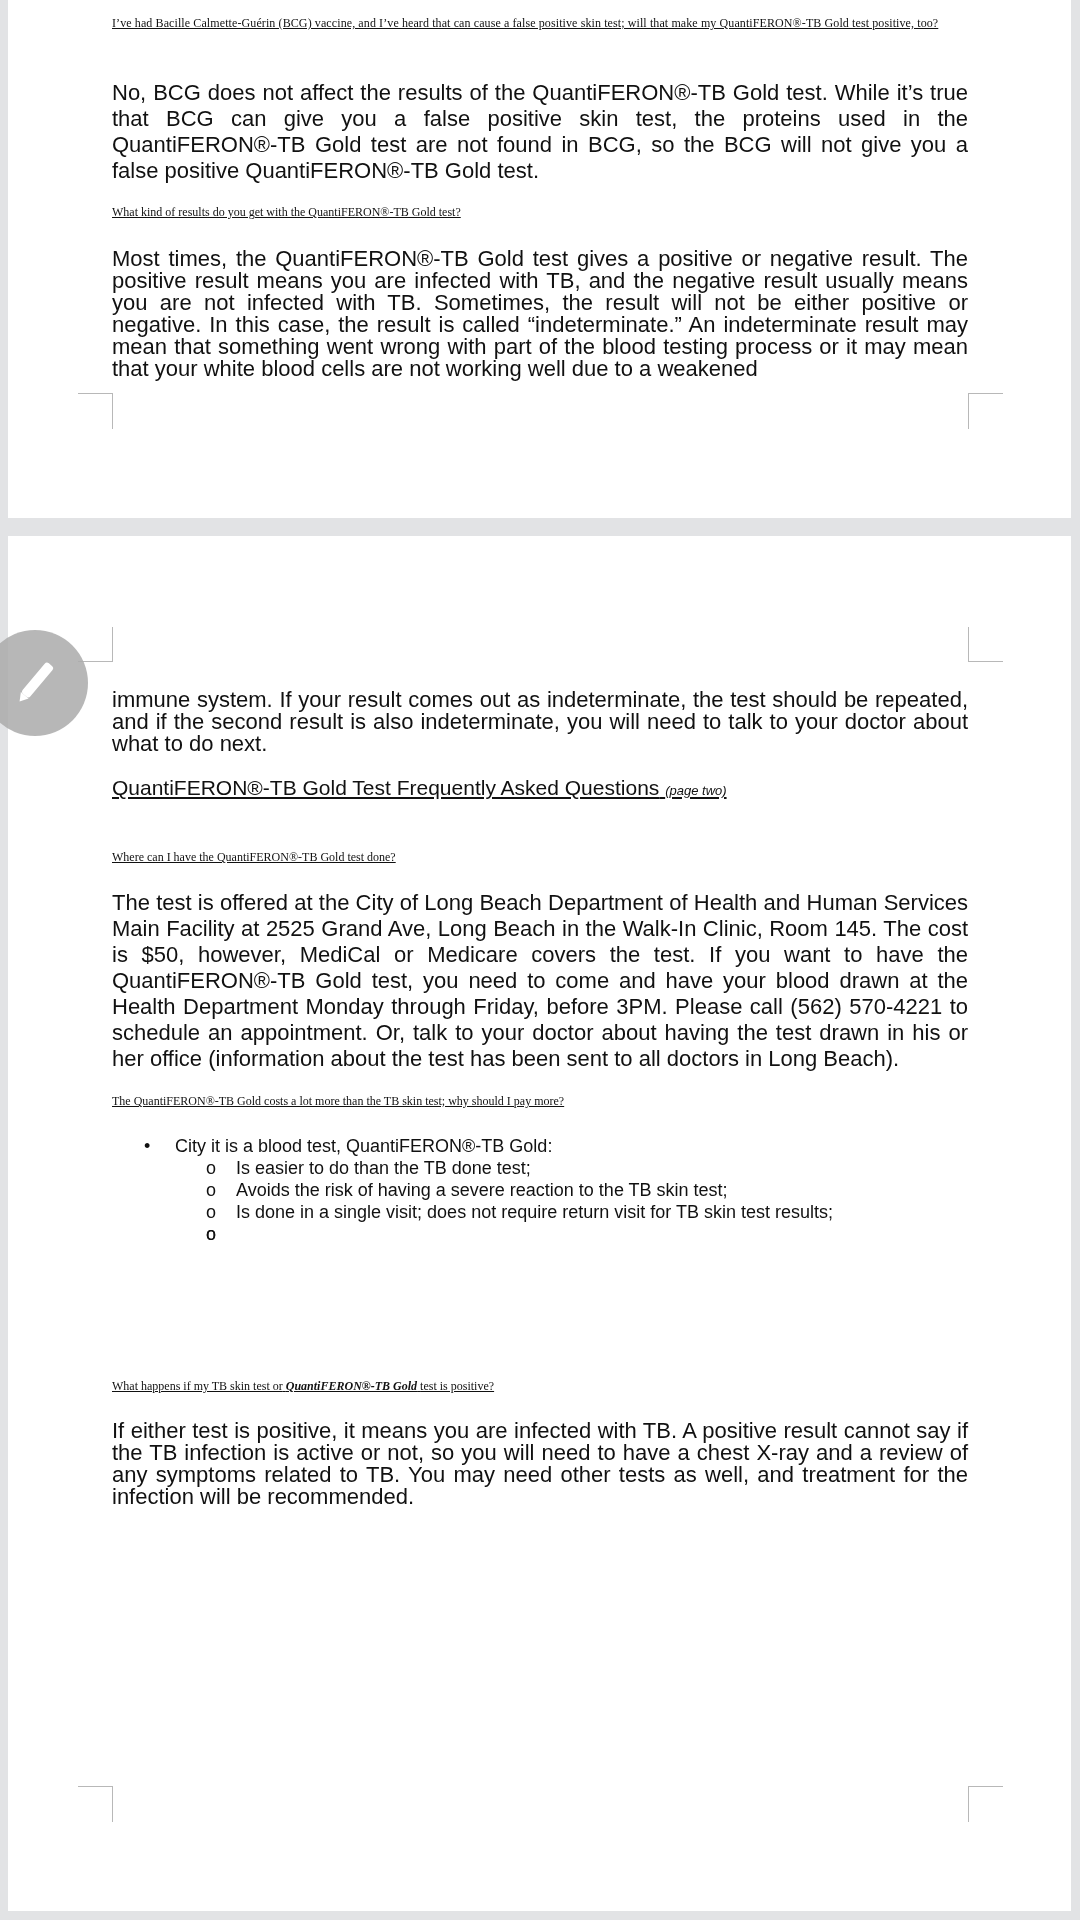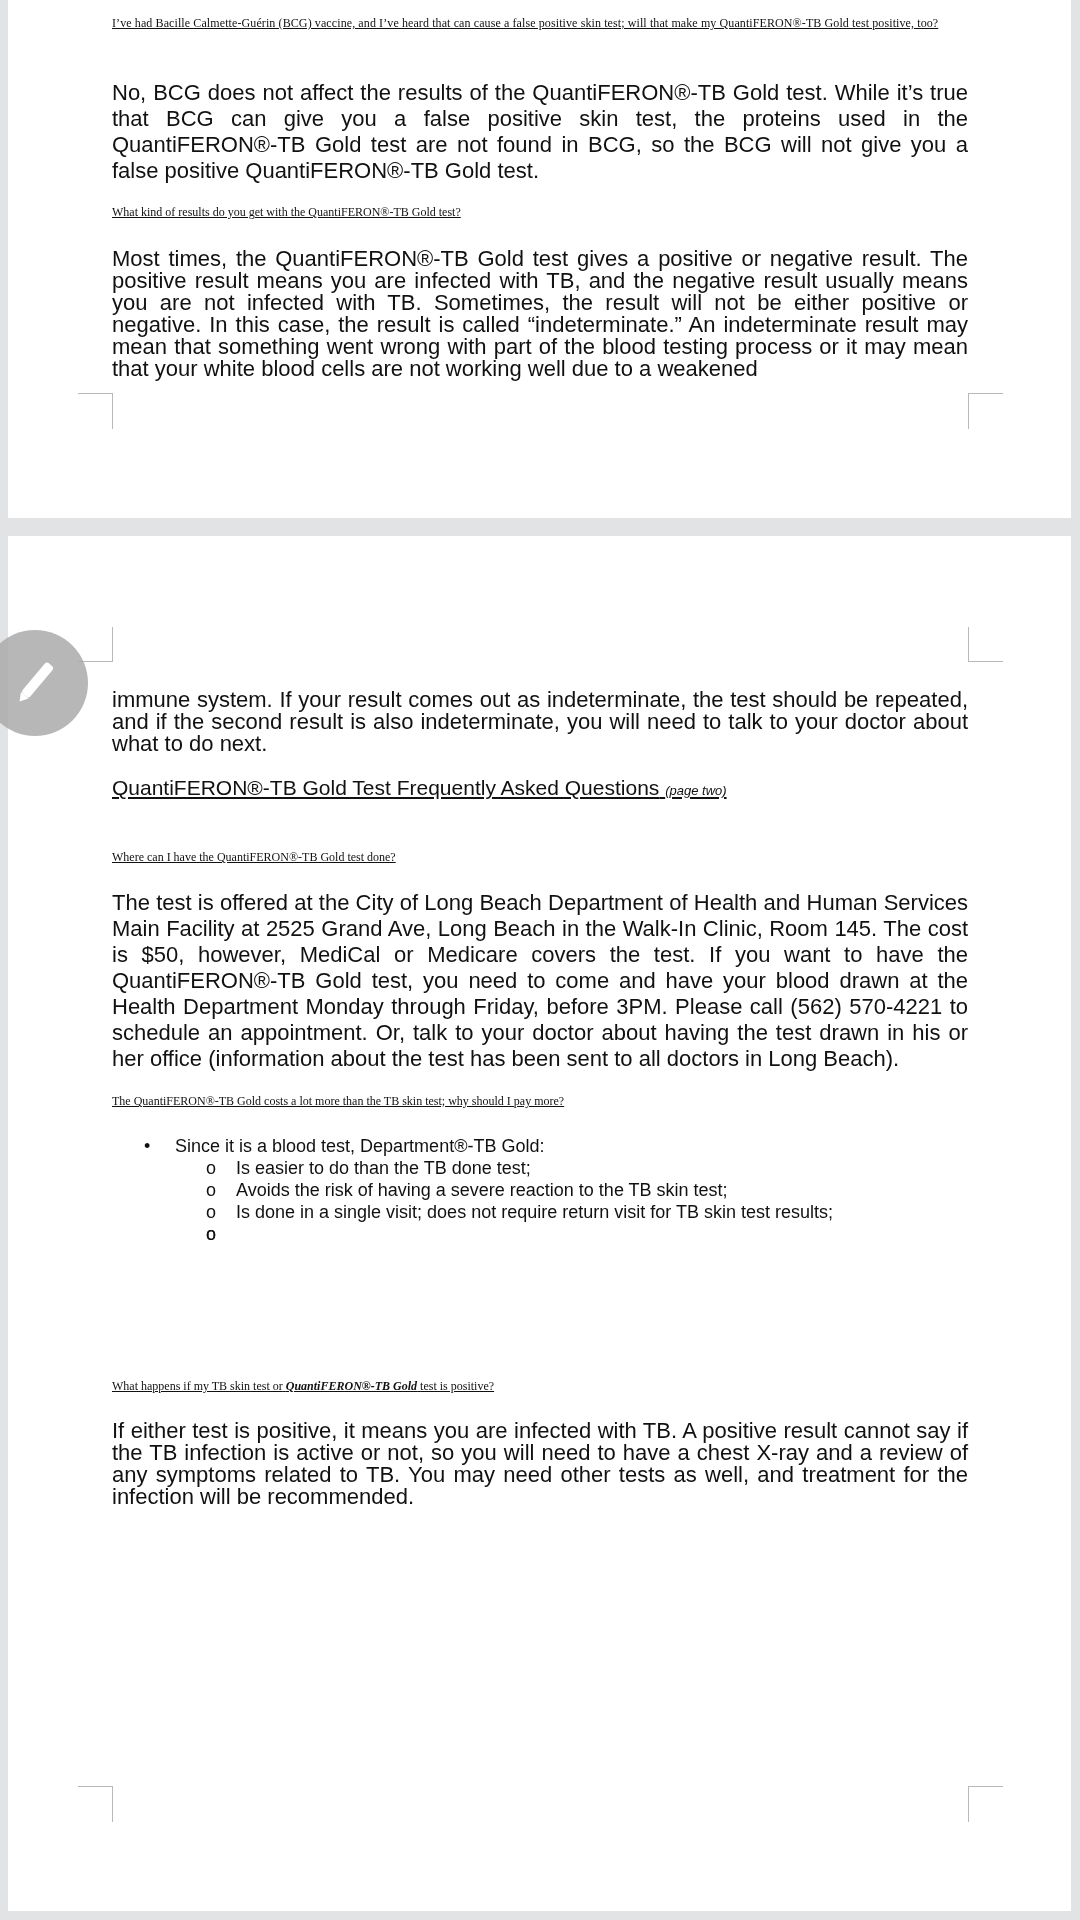--- a/index.html
+++ b/index.html
@@ -94,21 +94,21 @@
 </div>
 
 <div class="block" style="top:1090px;">
   <p class="q">The QuantiFERON®-TB Gold costs a lot more than the TB skin test; why should I pay more?</p>
 </div>
 
 <div class="block" style="top:1135px;">
   <ul class="lvl1">
     <li>
       <span class="dot">•</span>
-      <span>Since it is a blood test, Department®-TB Gold:</span>
+      <span>City it is a blood test, QuantiFERON®-TB Gold:</span>
     </li>
   </ul>
   <ul class="lvl2" style="padding-left:63px;">
     <li><span class="o">o</span><span>Is easier to do than the TB done test;</span></li>
     <li><span class="o">o</span><span>Avoids the risk of having a severe reaction to the TB skin test;</span></li>
     <li><span class="o">o</span><span>Is done in a single visit; does not require return visit for TB skin test results;</span></li>
     <li><span class="o">o</span></li>
     <li><span class="o">o</span></li>
   </ul>
 </div>

